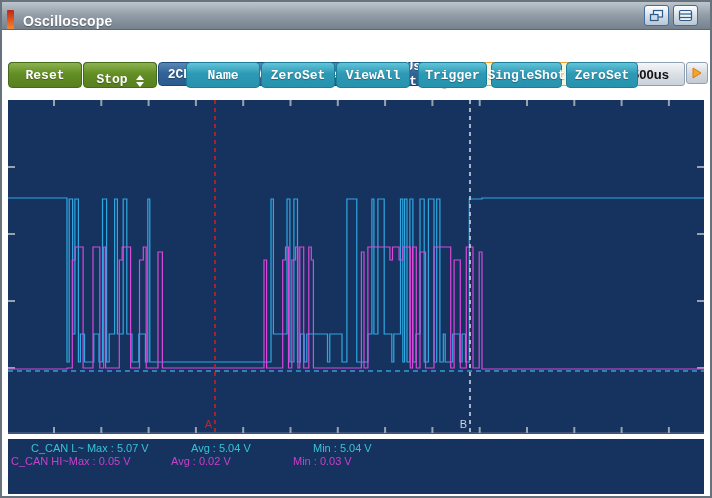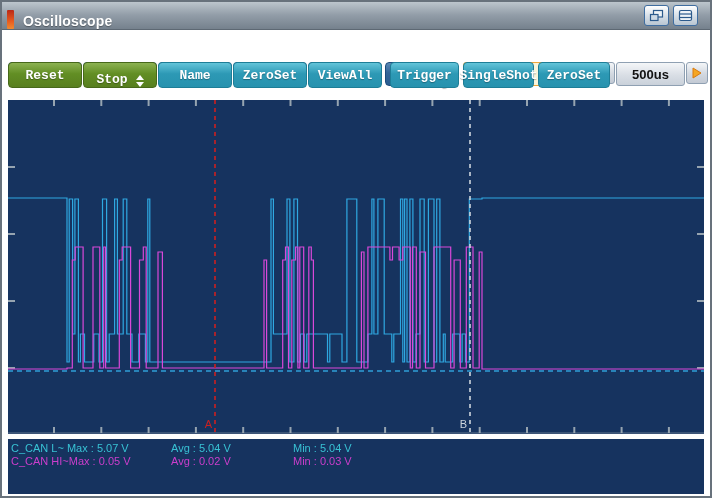--- a/index.html
+++ b/index.html
@@ -16,21 +16,21 @@
   .winbtn{width:25px;height:21px;border:1px solid #3f6da0;border-radius:3px;
     background:linear-gradient(#ffffff,#d4dde6 55%,#b9c6d2);padding:0;display:flex;
     align-items:center;justify-content:center;cursor:pointer;}
   
   .toolbars{position:absolute;left:0;top:28px;width:100%;height:70px;background:#ffffff;}
   .tbtn{position:absolute;height:24px;border-radius:4px;color:#fff;font-size:13px;font-weight:bold;
     text-shadow:0 1px 1px rgba(0,0,0,.3);display:flex;align-items:center;justify-content:center;
     cursor:pointer;padding:0;font-family:Liberation Mono, monospace;}
   .btn-blue{background:linear-gradient(#5a88b4,#336397 45%,#2a5c90);border:1px solid #1d4a7c;}
   .btn-green{background:linear-gradient(#8cb251,#628e24 45%,#587f1f);border:1px solid #47691a;}
-  .btn-teal{background:linear-gradient(#62c4d9,#2d99b5 45%,#2792ae);border:1px solid #1d7e97;}
+  .btn-teal{background:linear-gradient(#62c4d9,#2d99b5 45%,#2792ae);border:1px solid #1d7e97;margin-left:28px;}
   .row2btn{height:26px !important;}
   .spinner{display:flex;flex-direction:column;gap:2px;margin-left:8px;}
   .tri-up{width:0;height:0;border-left:4px solid transparent;border-right:4px solid transparent;border-bottom:5px solid #ffffff;}
   .tri-down{width:0;height:0;border-left:4px solid transparent;border-right:4px solid transparent;border-top:5px solid #ffffff;}
   .ab-display{position:absolute;left:461px;top:32px;width:121px;height:22px;background:#f9f5da;
     border:1px solid #eda73a;border-radius:3px;display:flex;align-items:center;padding:0 4px;}
   .ab-display .a-lab{color:#d42a1a;font-weight:bold;font-size:12px;}
   .ab-display .b-lab{color:#f08a1e;font-weight:bold;font-size:12px;}
   .ab-display .arr{color:#f5a020;font-size:9px;}
   .ab-display .val{flex:1;text-align:center;color:#111;font-weight:bold;font-size:13px;}
@@ -172,21 +172,21 @@
         <path d="M 0 269 H 59 V 268 H 62.2 V 268 H 64.3 V 160 H 67.2 V 147 H 71.3 V 147 H 75.1 V 268 H 78.5 V 268 H 82.1 V 268 H 85.0 V 147 H 87.2 V 147 H 89.7 V 147 H 91.8 V 268 H 95.7 V 147 H 97.6 V 268 H 101.0 V 268 H 104.5 V 268 H 107.7 V 268 H 111.3 V 160 H 114.2 V 147 H 116.8 V 147 H 119.8 V 147 H 122.6 V 268 H 124.8 V 268 H 127.5 V 268 H 131.5 V 160 H 135.3 V 147 H 138.2 V 268 H 142.0 V 268 H 145.5 V 268 H 150.0 V 152 H 154.4 V 268 H 158.2 V 268 H 161.0 H 256 V 160 H 258.6 V 268 H 261.9 V 268 H 264.8 V 268 H 268.0 V 268 H 271.3 V 268 H 274.7 V 160 H 277.5 V 147 H 280.5 V 268 H 283.8 V 160 H 287.6 V 147 H 289.9 V 268 H 291.8 V 147 H 295.7 V 268 H 297.6 V 268 H 300.8 V 147 H 303.3 V 160 H 305.4 V 268 H 308.2 V 268 H 311.7 V 268 H 314.2 V 268 H 317.8 V 268 H 320.6 V 268 H 323.1 V 268 H 325.5 V 268 H 328.4 V 268 H 331.3 V 268 H 334.0 V 268 H 337.8 V 268 H 342.4 V 268 H 347.7 V 268 H 353.4 V 152 H 356.0 V 268 H 359.9 V 147 H 362.5 V 147 H 365.5 V 147 H 368.2 V 147 H 371.9 V 147 H 374.9 V 147 H 378.0 V 147 H 381.9 V 160 H 384.5 V 147 H 387.8 V 147 H 391.1 V 160 H 394.8 V 147 H 398.8 V 147 H 402.3 V 268 H 404.5 V 147 H 408.3 V 268 H 411.7 V 268 H 412.0 V 152 H 417.5 V 268 H 422.4 V 268 H 426.0 V 147 H 428.6 V 147 H 431.6 V 147 H 434.8 V 147 H 436.9 V 147 H 439.5 V 147 H 442.7 V 268 H 446.1 V 160 H 448.9 V 160 H 452.3 V 268 H 454.3 V 268 H 458.3 V 147 H 462.2 V 147 H 465.0 V 268 H 471.2 V 152 H 474.0 V 269 H 696" fill="none" stroke="#d948d9" stroke-width="1.2"></path>
         <line x1="207" y1="0" x2="207" y2="334" stroke="#cc2020" stroke-width="1.6" stroke-dasharray="4,4"></line>
         <text x="204" y="328" fill="#cc2020" font-size="11" font-family="&quot;Liberation Sans&quot;,sans-serif" text-anchor="end">A</text>
         <line x1="462" y1="0" x2="462" y2="334" stroke="#cdd5dd" stroke-width="1.6" stroke-dasharray="4,4"></line>
         <text x="459" y="328" fill="#cdd5dd" font-size="11" font-family="&quot;Liberation Sans&quot;,sans-serif" text-anchor="end">B</text>
       </svg>
   </div>
 
   <div class="info-sep"></div>
   <div class="info" id="info-panel">
-      <div class="info-row" style="color: rgb(56, 194, 212);">
+      <div class="info-row" style="color: rgb(56, 194, 212); margin-left: 20px;">
         <span class="info-cell c0">C_CAN L~ Max : 5.07 V</span>
         <span class="info-cell c1">Avg : 5.04 V</span>
         <span class="info-cell c2">Min : 5.04 V</span>
       </div>
       <div class="info-row" style="color: rgb(204, 62, 204);">
         <span class="info-cell c0">C_CAN HI~Max : 0.05 V</span>
         <span class="info-cell c1">Avg : 0.02 V</span>
         <span class="info-cell c2">Min : 0.03 V</span>
       </div>
     </div>

